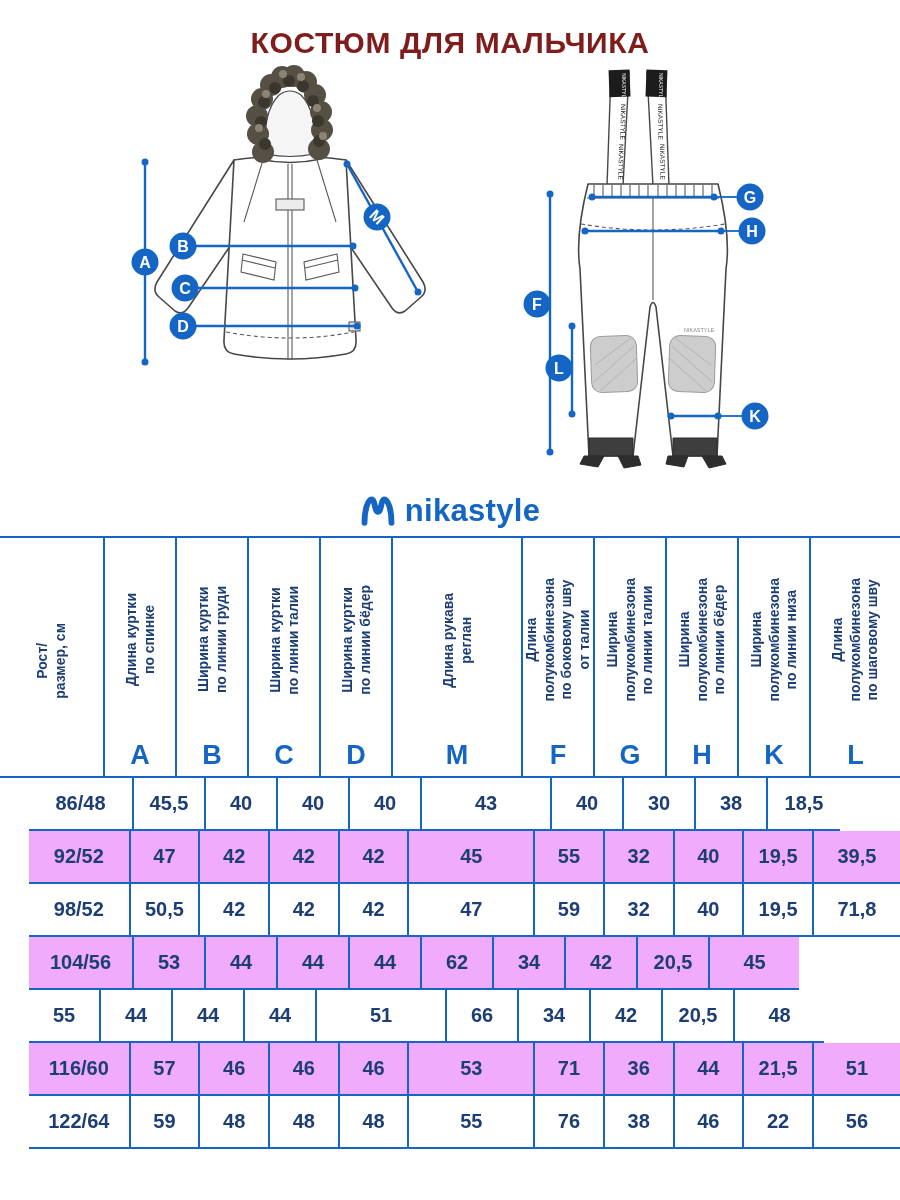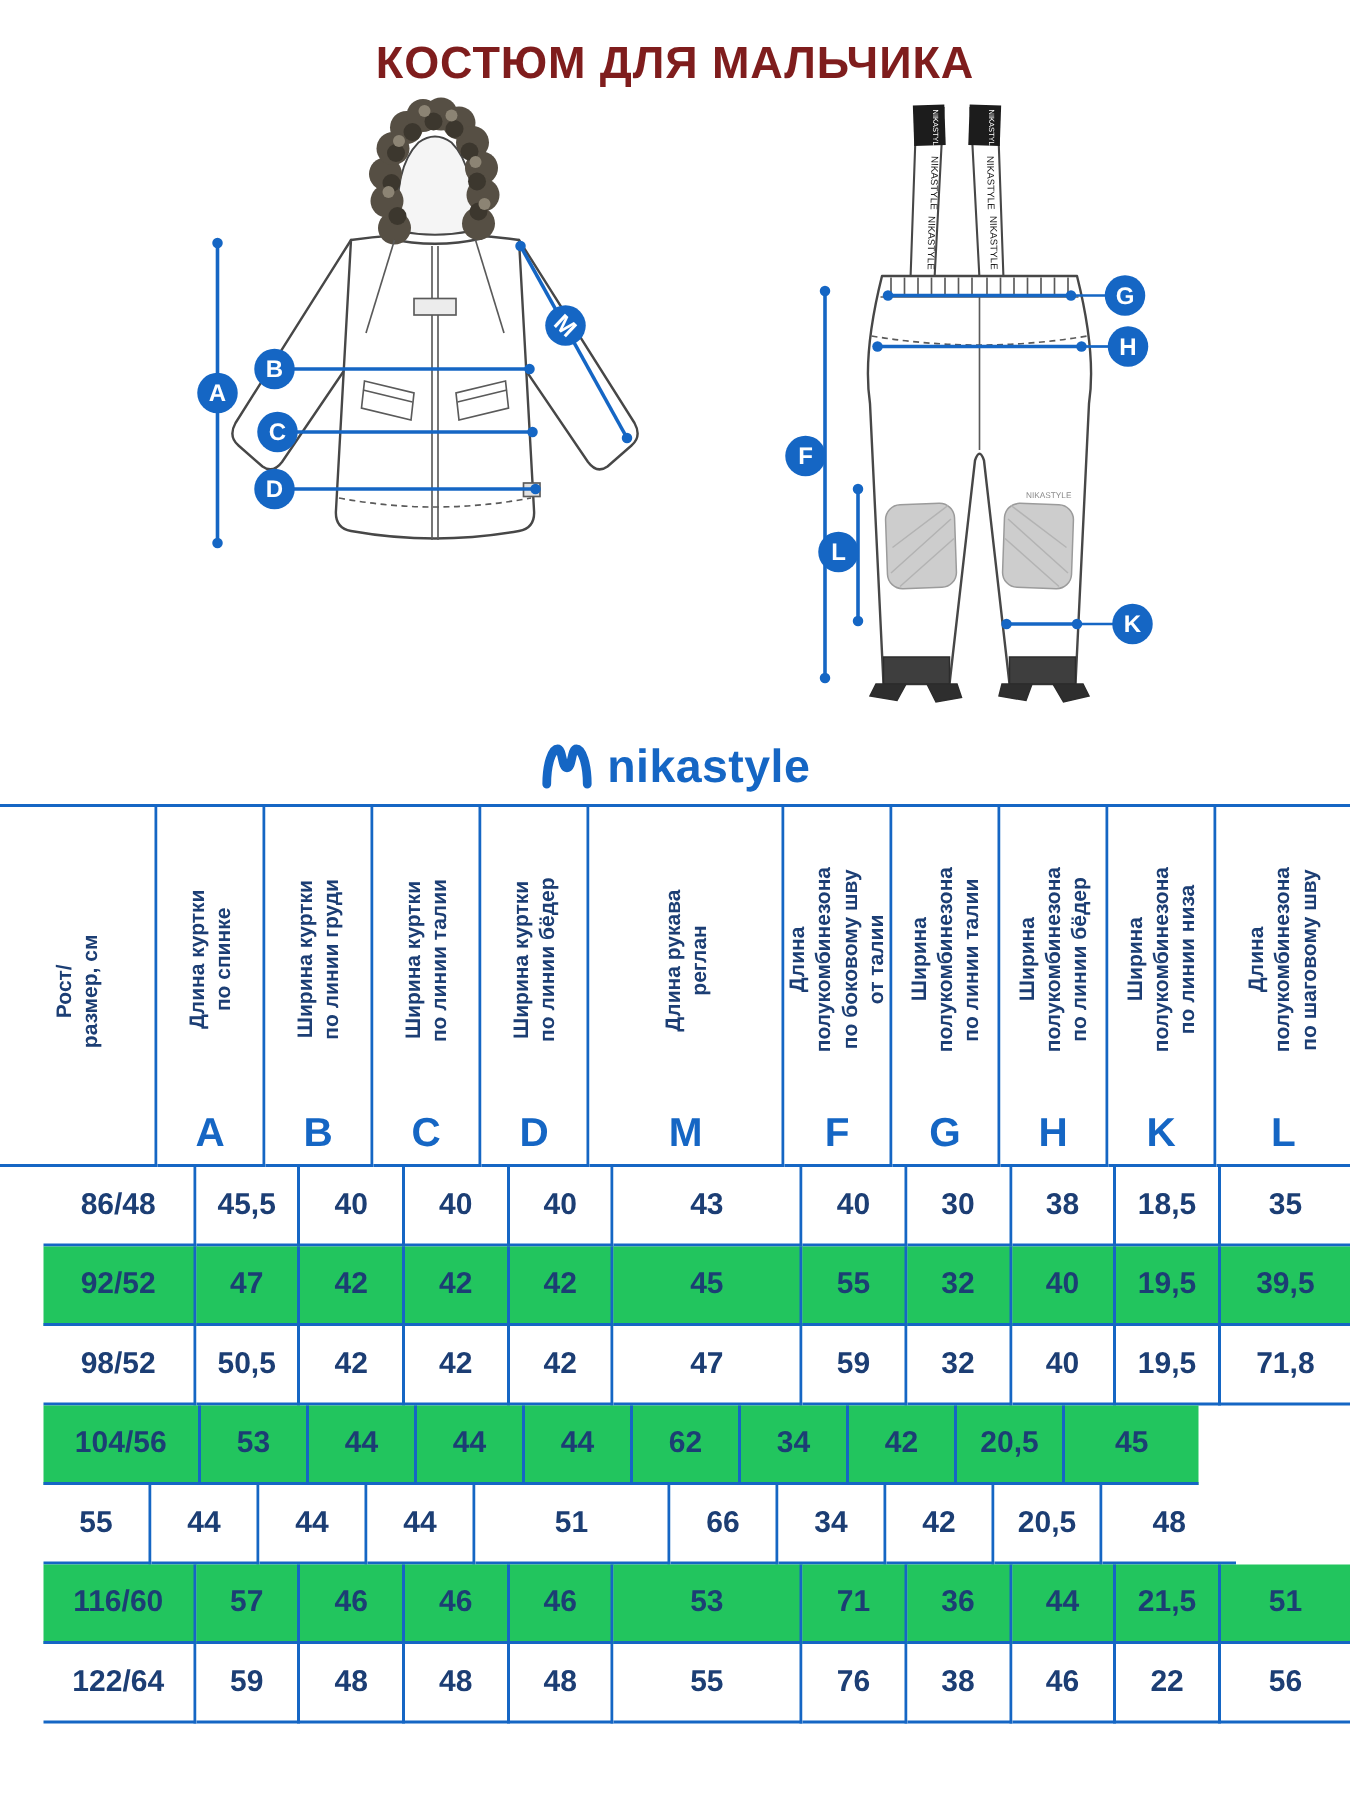--- a/index.html
+++ b/index.html
@@ -41,21 +41,21 @@
     writing-mode:vertical-rl;transform:rotate(180deg);
     white-space:pre-line;text-align:center;
     color:#1C3E74;font-weight:bold;font-size:14px;line-height:1.25;
   }
   .hletter{
     height:42px;display:flex;align-items:center;justify-content:center;
     color:#1566C4;font-size:27px;font-weight:bold;
   }
   .drow{height:53px;font-weight:bold;font-size:20px;color:#1C3E74;margin-left:29px;}
   .drow .size{font-size:20px;}
-  .drow.alt .cell{background:#22c55e;}
+  .drow.alt .cell{background:#f0abfc;}
 </style>
 </head>
 <body>
 
 <div class="page-title">КОСТЮМ ДЛЯ МАЛЬЧИКА</div>
 
 <div class="diagrams">
 
   <svg width="345" height="400" viewBox="0 0 345 400">
     <g fill="#ffffff" stroke="#474747" stroke-width="1.6" stroke-linejoin="round">
@@ -327,21 +327,20 @@
     <div class="cell w0 size">86/48</div>
     <div class="cell wA">45,5</div>
     <div class="cell wA">40</div>
     <div class="cell wA">40</div>
     <div class="cell wA">40</div>
     <div class="cell wM">43</div>
     <div class="cell wA">40</div>
     <div class="cell wA">30</div>
     <div class="cell wA">38</div>
     <div class="cell wA">18,5</div>
-    <div class="cell wL">35</div>
   </div>
 
   <div class="trow drow alt">
     <div class="cell w0 size">92/52</div>
     <div class="cell wA">47</div>
     <div class="cell wA">42</div>
     <div class="cell wA">42</div>
     <div class="cell wA">42</div>
     <div class="cell wM">45</div>
     <div class="cell wA">55</div>

